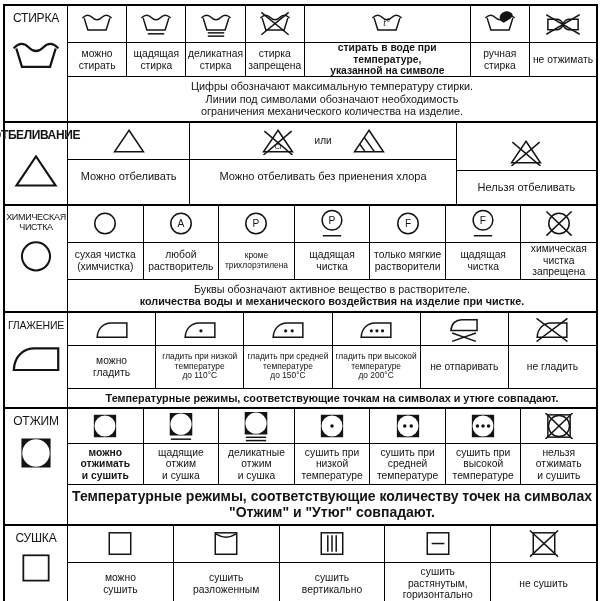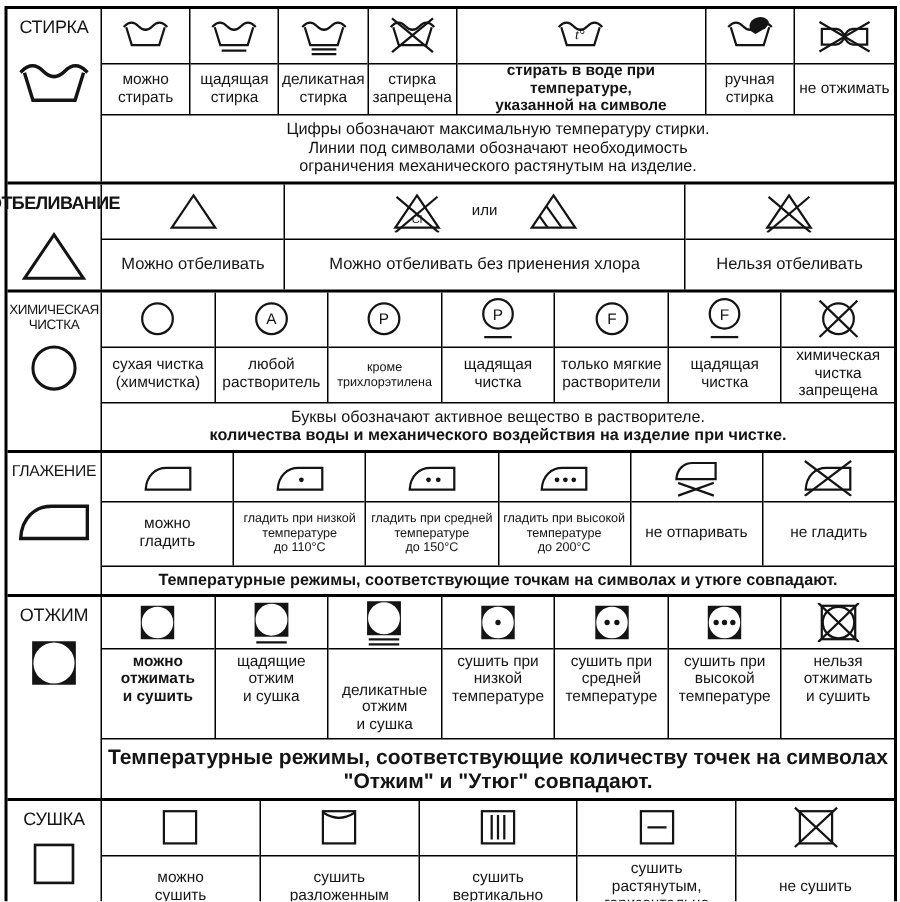--- a/index.html
+++ b/index.html
@@ -138,21 +138,21 @@
                     <line x1="35" y1="3" x2="1" y2="23"></line>
                   </g>
                 </svg>
               </div>
               <div class="lbl" style="height: 33px;">не отжимать</div>
             </div>
           </div>
           <div class="note">
             <div class="noteline">Цифры обозначают максимальную температуру стирки.</div>
             <div class="noteline">Линии под символами обозначают необходимость</div>
-            <div class="noteline">ограничения механического растянутым на изделие.</div>
+            <div class="noteline">ограничения механического количества на изделие.</div>
           </div>
         </div>
       </div>
       <div class="row row-bleaching">
         <div class="rowhead">
           <div class="rowhead-label">ОТБЕЛИВАНИЕ</div>
           <div class="rowhead-icon">
             <svg width="46" height="38" viewBox="0 0 36 30">
               <g stroke="#141414" stroke-width="1.6" fill="none" stroke-linecap="square">
                 <path d="M18,3.5 L33.5,26.5 L2.5,26.5 Z"></path>
@@ -186,21 +186,21 @@
                 <svg width="34" height="28" viewBox="0 0 36 30">
                   <g stroke="#141414" stroke-width="1.6" fill="none" stroke-linecap="square">
                     <path d="M18,3.5 L33.5,26.5 L2.5,26.5 Z"></path>
                     <line x1="13.5" y1="12" x2="23.5" y2="26"></line>
                     <line x1="8.5" y1="19" x2="13.5" y2="26"></line>
                   </g>
                 </svg>
               </div>
               <div class="lbl" style="height: 33px;">Можно отбеливать без приенения хлора</div>
             </div>
-            <div class="cell" style="flex: 140 1 0px;">
+            <div class="cell" style="flex: 140 1 0px; margin-top: 11px;">
               <div class="sym" style="height: 36px;">
                 <svg width="34" height="28" viewBox="0 0 36 30">
                   <g stroke="#141414" stroke-width="1.6" fill="none" stroke-linecap="square">
                     <path d="M18,3.5 L33.5,26.5 L2.5,26.5 Z"></path>
                     <line x1="4" y1="5" x2="33" y2="29.5"></line>
                     <line x1="32" y1="5" x2="3" y2="29.5"></line>
                   </g>
                 </svg>
               </div>
               <div class="lbl" style="height: 33px;">Нельзя отбеливать</div>
@@ -443,21 +443,21 @@
                   <g stroke="#141414" stroke-width="1.6" fill="none" stroke-linecap="square">
                     <path fill-rule="evenodd" fill="#141414" stroke="none" d="M6,2 H30 V26 H6 Z M18,14 m-11.3,0 a11.3,11.3 0 1 0 22.6,0 a11.3,11.3 0 1 0 -22.6,0"></path>
                     <line x1="8" y1="30" x2="28" y2="30"></line>
                   </g>
                 </svg>
               </div>
               <div class="lbl" style="height: 40px;">щадящие
 отжим
 и сушка</div>
             </div>
-            <div class="cell" style="flex: 1 1 0px; gap: 19px;">
+            <div class="cell" style="flex: 1 1 0px;">
               <div class="sym" style="height: 34px;">
                 <svg width="34" height="32" viewBox="0 0 36 34">
                   <g stroke="#141414" stroke-width="1.6" fill="none" stroke-linecap="square">
                     <path fill-rule="evenodd" fill="#141414" stroke="none" d="M6,2 H30 V26 H6 Z M18,14 m-11.3,0 a11.3,11.3 0 1 0 22.6,0 a11.3,11.3 0 1 0 -22.6,0"></path>
                     <line x1="8" y1="29" x2="28" y2="29"></line>
                     <line x1="8" y1="32.5" x2="28" y2="32.5"></line>
                   </g>
                 </svg>
               </div>
               <div class="lbl" style="height: 40px;">деликатные

